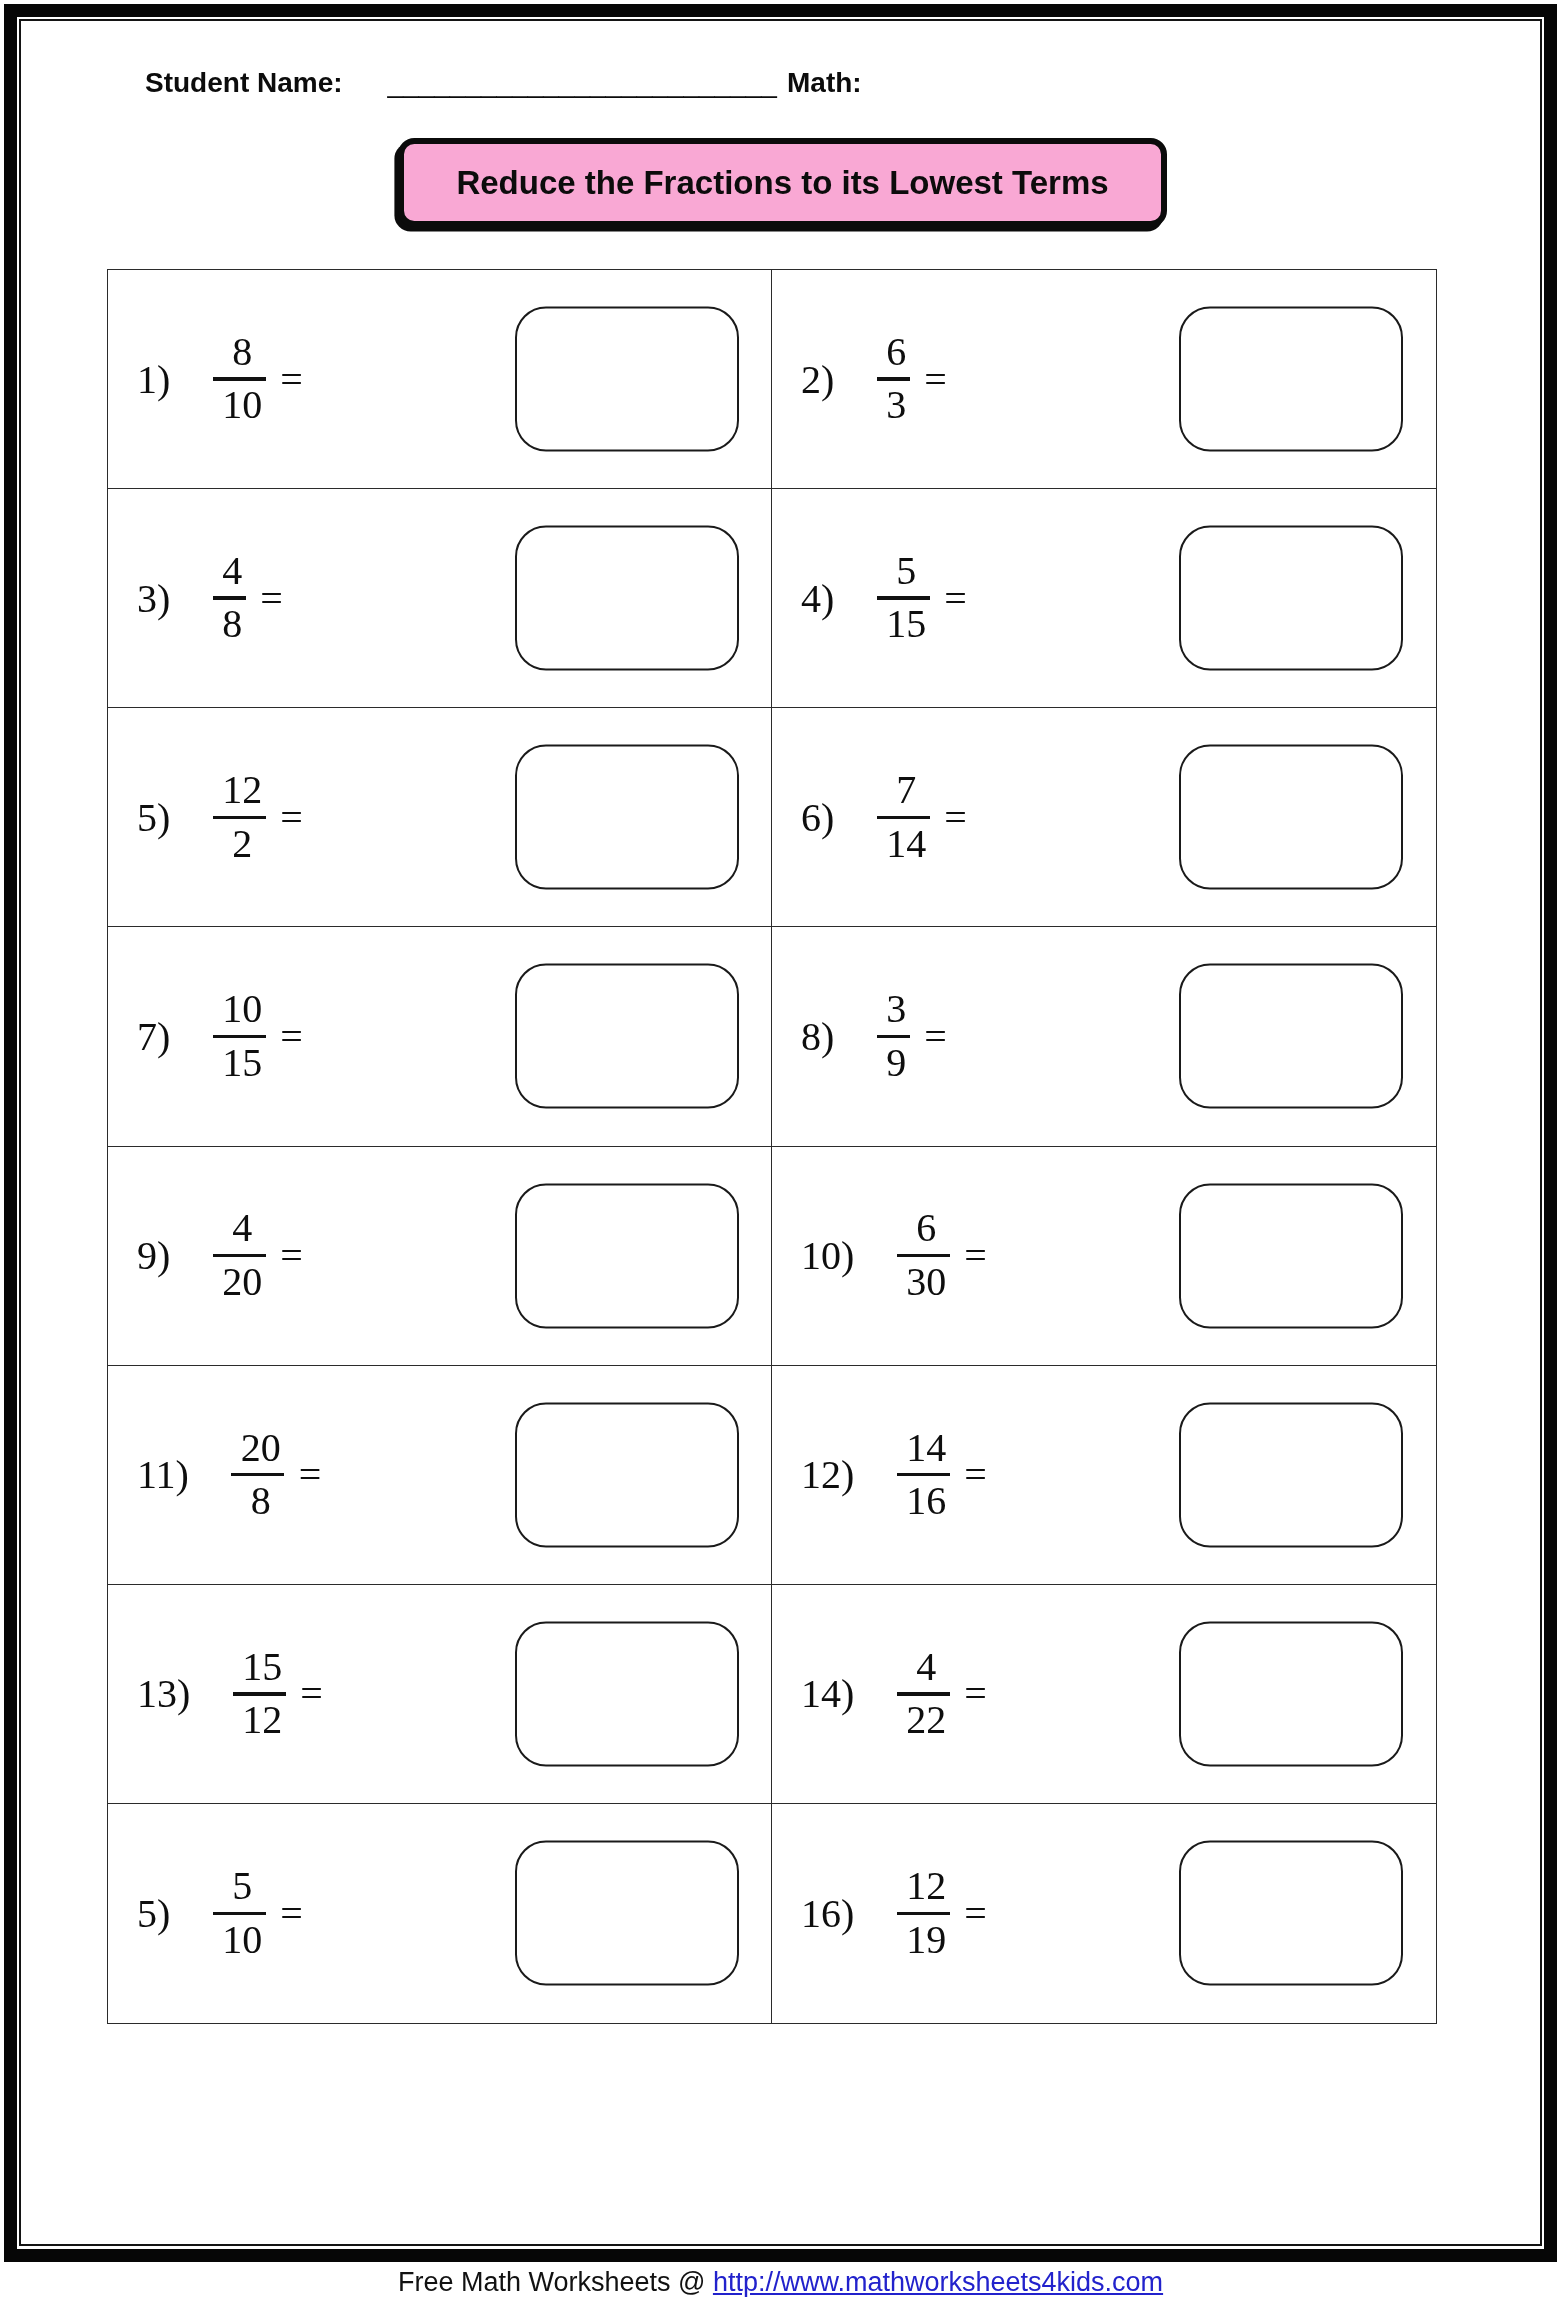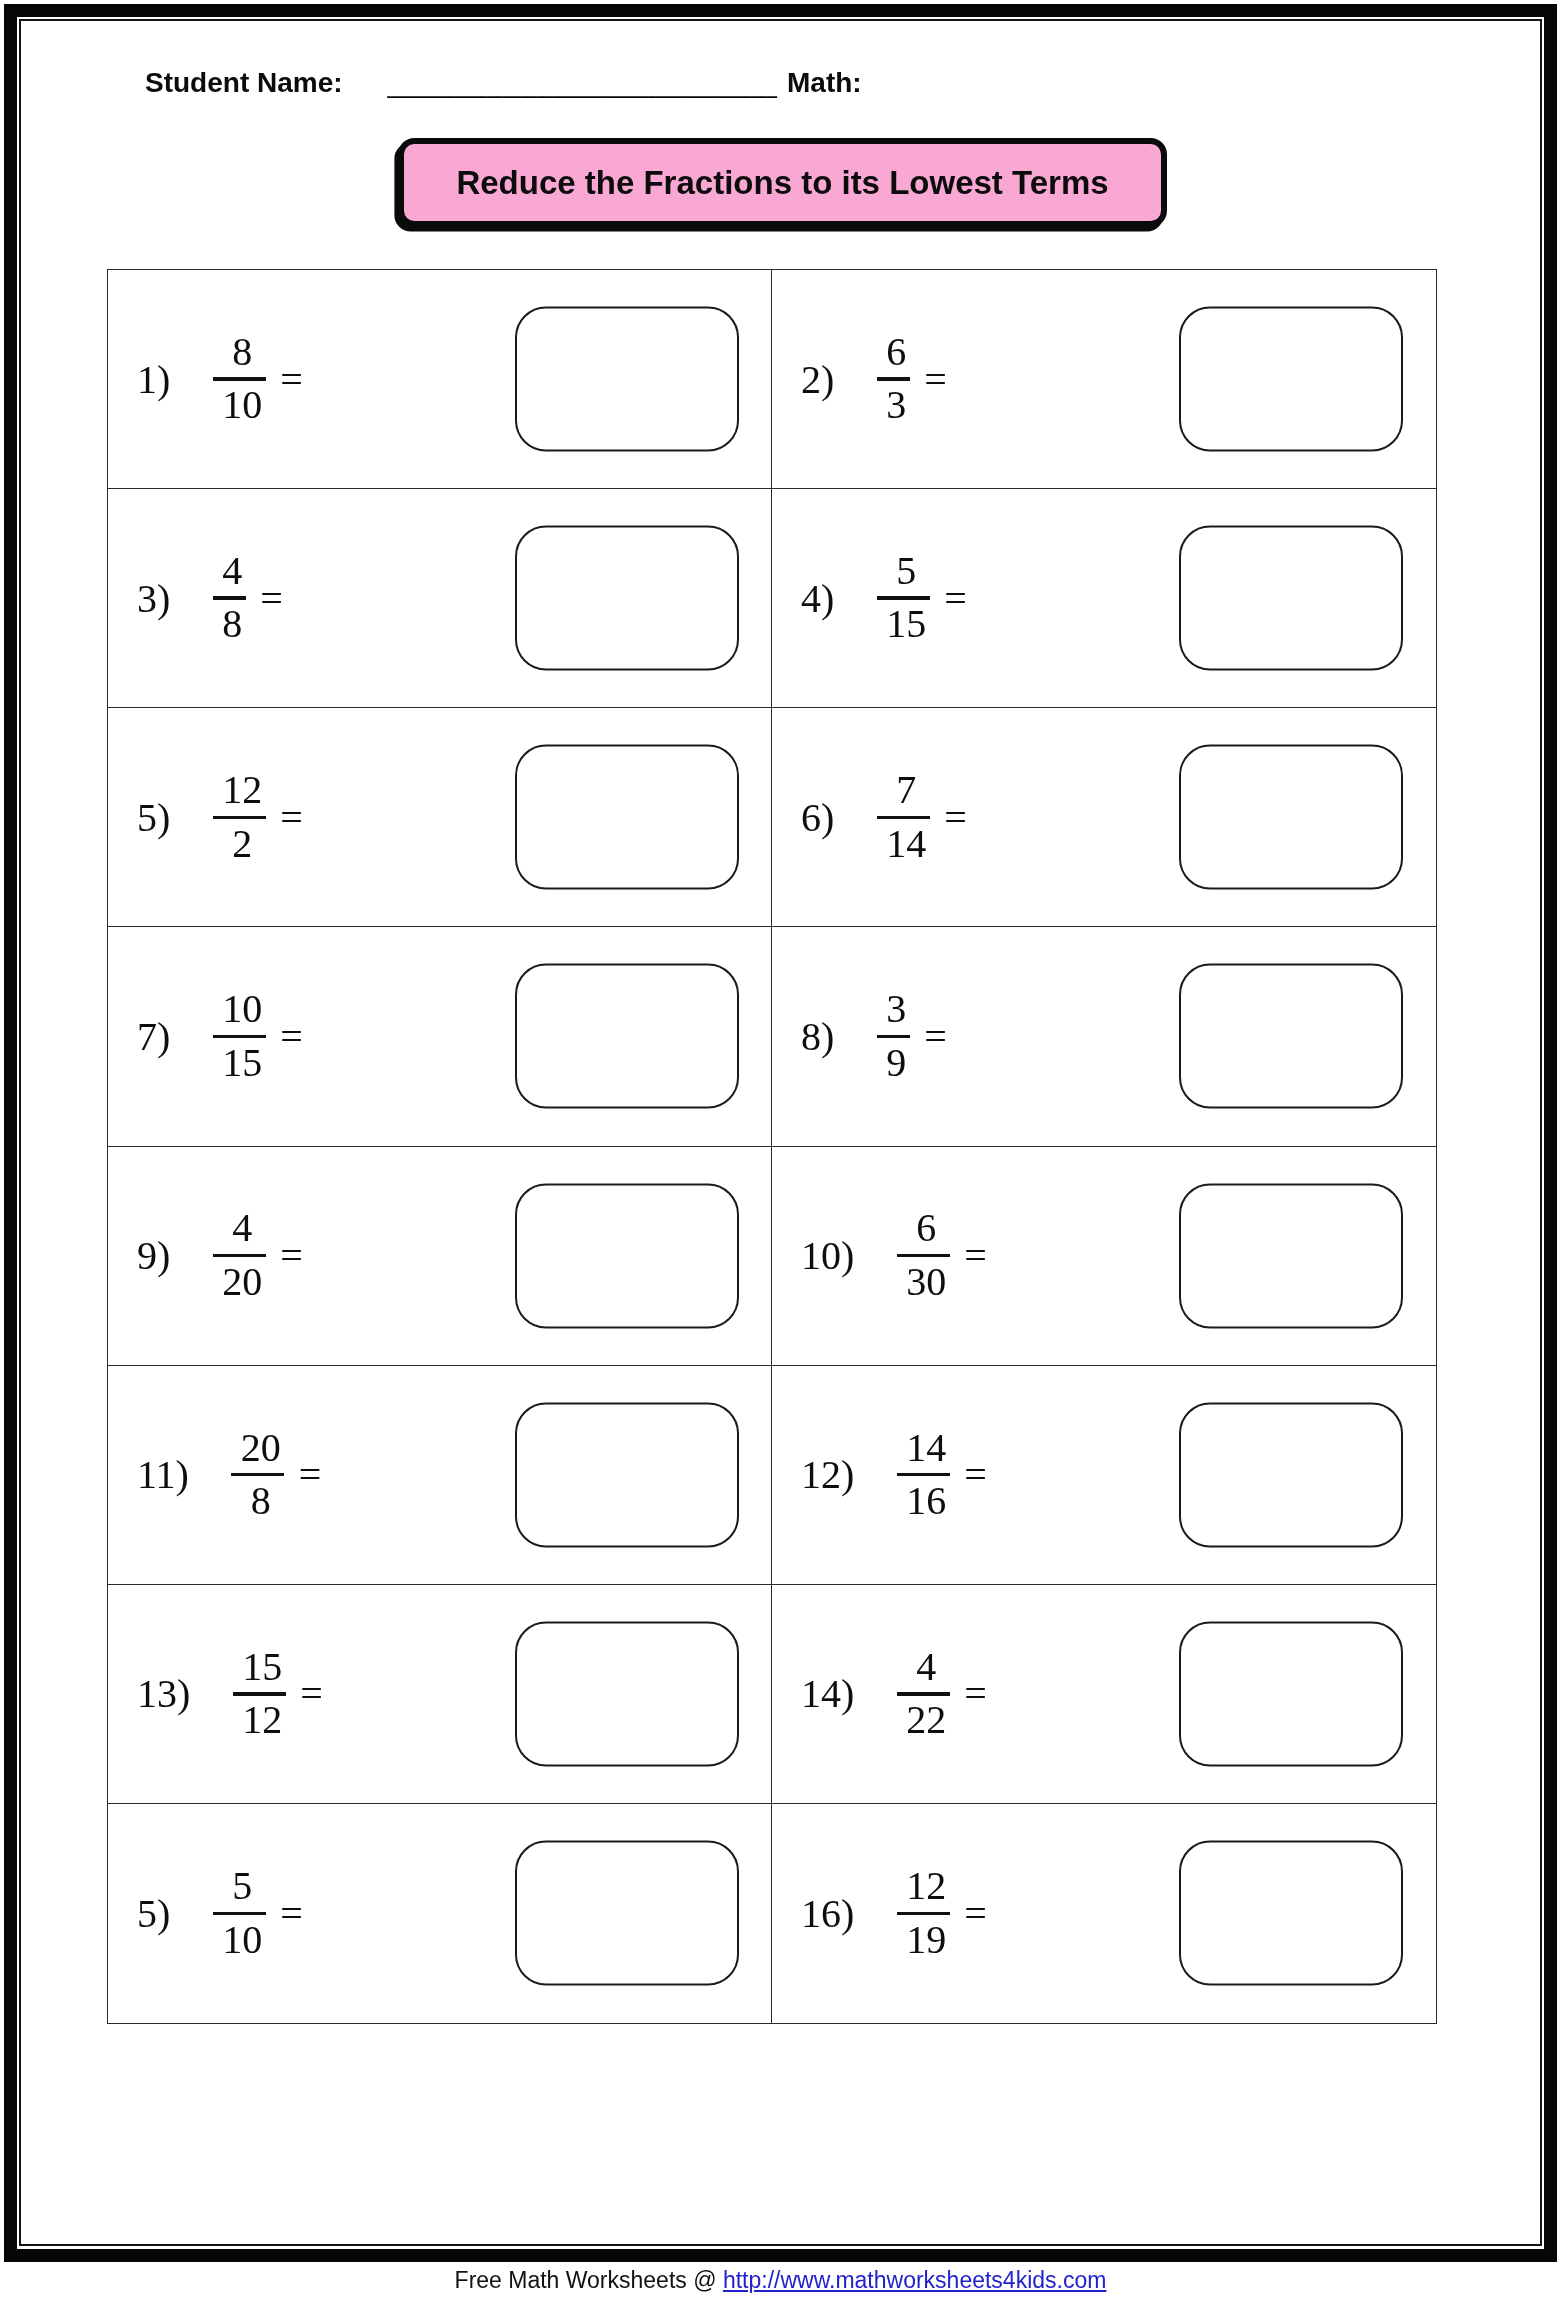--- a/index.html
+++ b/index.html
@@ -74,21 +74,21 @@
     position: absolute; left: 407px; top: 50%;
     transform: translateY(-50%);
     width: 224px; height: 145px;
     border: 2.7px solid #1a1a1a; border-radius: 31px;
     background: #ffffff;
   }
   
   .footer {
     position: absolute; left: 0; right: 0; top: 2267px;
     text-align: center;
-    font-size: 23px; color: #111111;
+    font-size: 27px; color: #111111;
     white-space: nowrap;
   }
   .footer a, .footer .link {
     text-decoration: underline;
     cursor: pointer;
   }
 </style>
 </head>
 <body>
 

